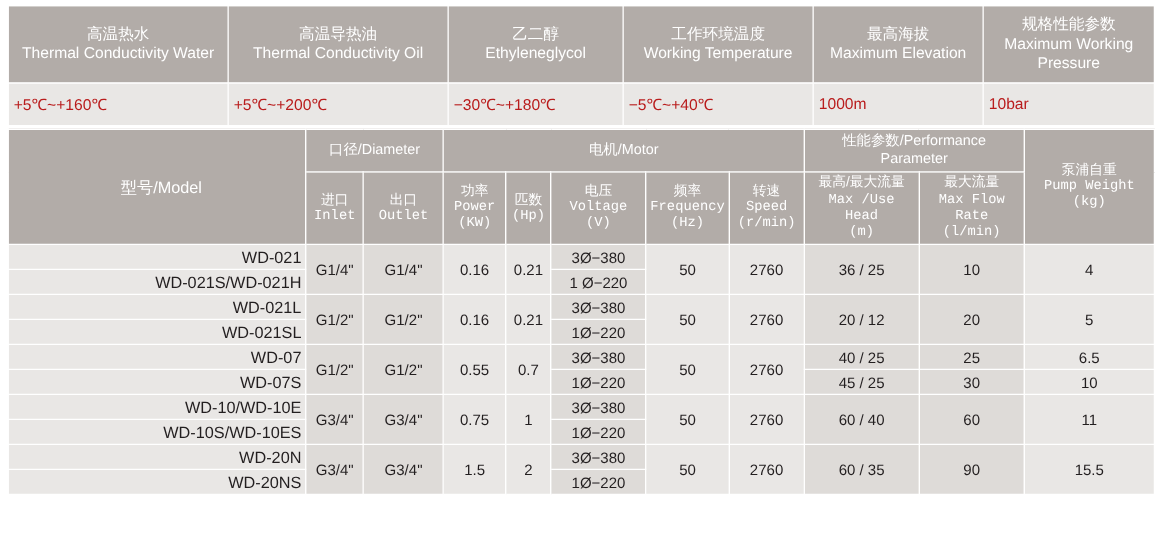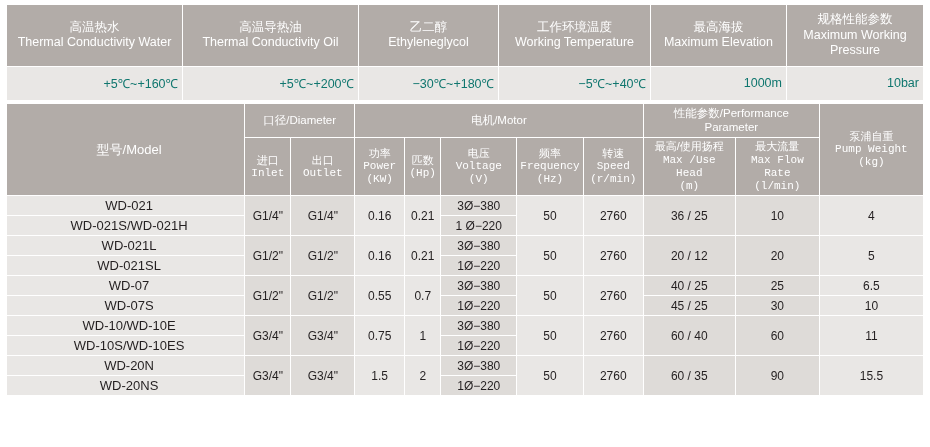--- a/index.html
+++ b/index.html
@@ -34,22 +34,22 @@
     line-height: 1.25;
     padding: 7px 4px;
     font-weight: normal;
     border-right: 1px solid #ffffff;
     border-bottom: 1px solid #ffffff;
   }
   .wc-head td .cn { font-size: 12.5px; display:block; }
   .wc-head td .en { font-size: 12.5px; display:block; }
   .wc-body td {
     background: #e9e7e5;
-    color: #0f766e;
-    text-align: right;
+    color: #b91c1c;
+    text-align: left;
     font-size: 12.5px;
     padding: 8px 4px;
     border-right: 1px solid #ffffff;
   }
 
   
   .tp { margin-top: 2px; }
   .tp td {
     font-size: 12px;
     text-align: center;
@@ -59,21 +59,21 @@
     border-bottom: 1px solid #ffffff;
   }
   .tp .hdr { background: #b2aca8; color:#ffffff; line-height:1.2; font-size: 11px; }
   .tp .hdr.model { text-align: center; padding-left: 10px; font-size: 13px; }
   .tp .hdr .cn { display:block; }
   .tp .hdr .en { display:block;font-family:Liberation Mono, monospace; }
   .tp .hdr.group { font-size: 11.5px; padding: 3px 2px; }
 
   .tp .cell { background:#e9e7e5; }
   .tp .cell.alt { background:#dedbd8; }
-  .tp .cell.model { text-align: center; padding-left: 10px; font-size: 13px; }
+  .tp .cell.model { text-align: right; padding-left: 10px; font-size: 13px; }
 </style>
 </head>
 <body>
 
 <div class="page">
 
 
   <table>
     <tbody>
         <tr class="wc-head">
@@ -154,21 +154,21 @@
         <span class="cn">频率</span>
         <span class="en">Frequency</span>
         <span class="en">(Hz)</span>
       </td>
       <td class="hdr" style="width:60px">
         <span class="cn">转速</span>
         <span class="en">Speed</span>
         <span class="en">(r/min)</span>
       </td>
       <td class="hdr" style="width:92px">
-        <span class="cn">最高/使用扬程</span>
+        <span class="cn">最高/最大流量</span>
         <span class="en">Max /Use Head</span>
         <span class="en">(m)</span>
       </td>
       <td class="hdr" style="width:84px">
         <span class="cn">最大流量</span>
         <span class="en">Max Flow Rate</span>
         <span class="en">(l/min)</span>
       </td>
     </tr>
 

